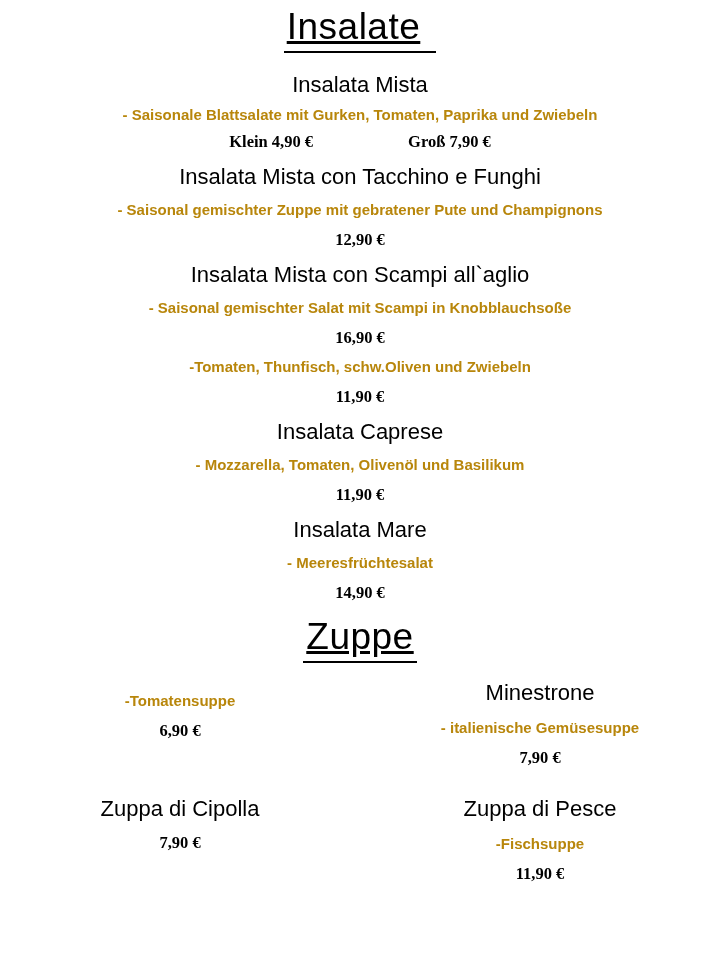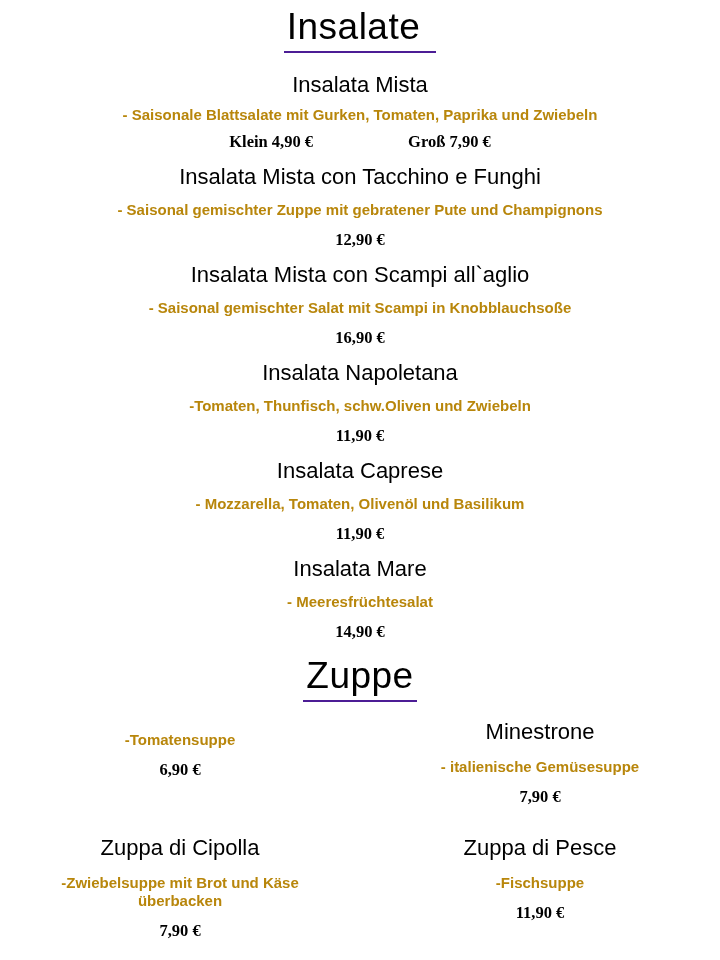--- a/index.html
+++ b/index.html
@@ -16,22 +16,23 @@
   }
   .section-title {
     text-align: center;
     margin: 0;
     font-size: 37px;
     font-weight: 400;
     letter-spacing: 0.5px;
   }
   .section-title .title-text {
     display: inline-block;
-    border-bottom: 2px solid #4c1d95;
+    border-bottom: 2px solid #000000;
     padding: 0 3px 3px 3px;
+    text-decoration: underline;
   }
   .section-title .trail {
     padding-right: 16px; 
   }
   #insalate-title { margin-top: 6px; }
   #zuppe-title  { margin-top: 14px; }
 
   .menu-item { text-align: center; }
   .dish-name {
     font-size: 22px;
@@ -100,21 +101,20 @@
     <div class="dish-price">12,90 €</div>
   </div>
 
   <div class="menu-item">
     <div class="dish-name">Insalata Mista con Scampi all`aglio</div>
     <div class="dish-desc">- Saisonal gemischter Salat mit Scampi in Knobblauchsoße</div>
     <div class="dish-price">16,90 €</div>
   </div>
 
   <div class="menu-item">
-    <div class="dish-name">Insalata Napoletana</div>
     <div class="dish-desc">-Tomaten, Thunfisch, schw.Oliven und Zwiebeln</div>
     <div class="dish-price">11,90 €</div>
   </div>
 
   <div class="menu-item">
     <div class="dish-name">Insalata Caprese</div>
     <div class="dish-desc">- Mozzarella, Tomaten, Olivenöl und Basilikum</div>
     <div class="dish-price">11,90 €</div>
   </div>
 
@@ -136,21 +136,20 @@
     </div>
 
     <div class="menu-item">
       <div class="dish-name">Minestrone</div>
       <div class="dish-desc">- italienische Gemüsesuppe</div>
       <div class="dish-price">7,90 €</div>
     </div>
 
     <div class="menu-item">
       <div class="dish-name">Zuppa di Cipolla</div>
-      <div class="dish-desc">-Zwiebelsuppe mit Brot und Käse überbacken</div>
       <div class="dish-price">7,90 €</div>
     </div>
 
     <div class="menu-item">
       <div class="dish-name">Zuppa di Pesce</div>
       <div class="dish-desc">-Fischsuppe</div>
       <div class="dish-price">11,90 €</div>
     </div>
 
   </div>

